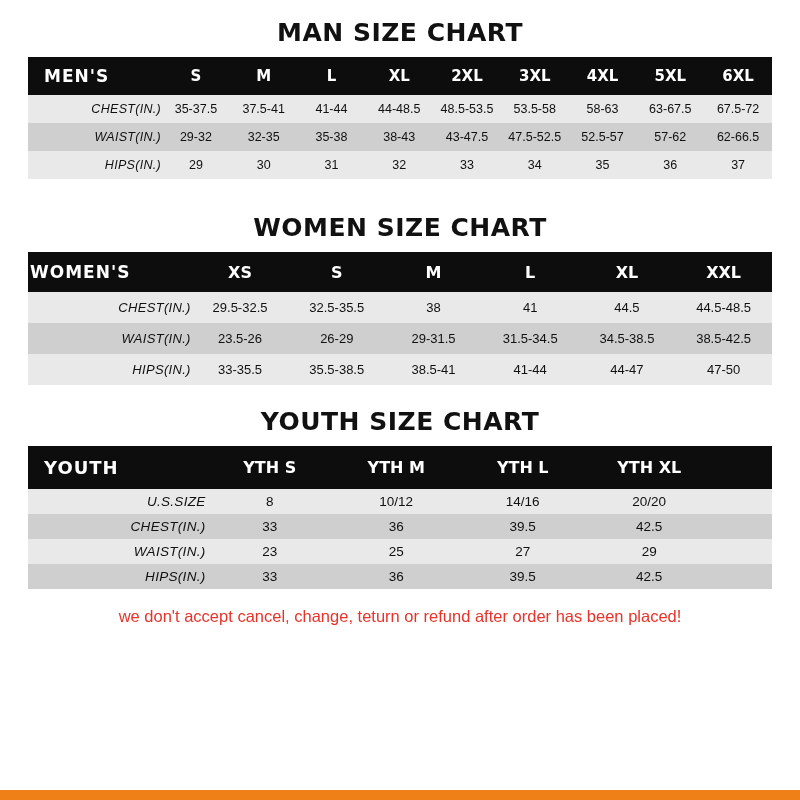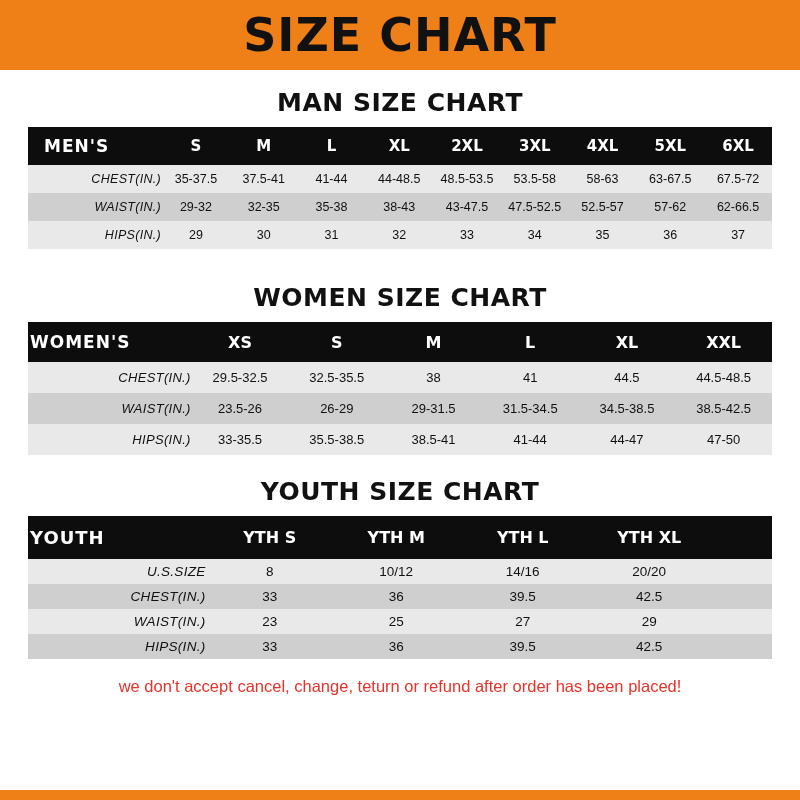--- a/index.html
+++ b/index.html
@@ -84,21 +84,21 @@
   table.size-table tbody td.first-col {
     text-align: right;
     font-size: 12.5px;
     letter-spacing: 0.3px;
     font-style: italic;
   }
   table.size-table tbody tr.row-odd td { background: #e9e9e9; }
   table.size-table tbody tr.row-even td { background: #cfcfcf; }
 
   
-  #youth-table thead th { font-size: 16px; padding: 11px 2px; }
+  #youth-table thead th { font-size: 16px; padding: 11px 16px; }
   #youth-table thead th.first-col { font-size: 18px; }
   #youth-table tbody td { font-size: 13.5px; padding: 5px 1px; }
 
   #women-table thead th { font-size: 16px; padding: 10px 2px; }
   #women-table thead th.first-col { font-size: 17px; margin-left: 16px; }
   #women-table tbody td { font-size: 13px; padding: 8px 1px; }
 
   
   .footer-note {
     margin: 16px auto 0 auto;
@@ -115,23 +115,20 @@
     left: 0; right: 0; bottom: 0;
     height: 10px;
     background: #ef8018;
   }
 </style>
 </head>
 <body>
 
 <div class="page">
 
-  <div class="banner">
-    <div class="banner-title">SIZE CHART</div>
-  </div>
 
   <div class="section-title sec-man-title">MAN SIZE CHART</div>
   <div class="tbl-wrap">
     <table class="size-table" id="man-table">
       <thead>
         <tr>
           <th class="first-col" style="width:18%">MEN'S</th>
           <th style="width:9.1%">S</th>
           <th style="width:9.1%">M</th>
           <th style="width:9.1%">L</th>

